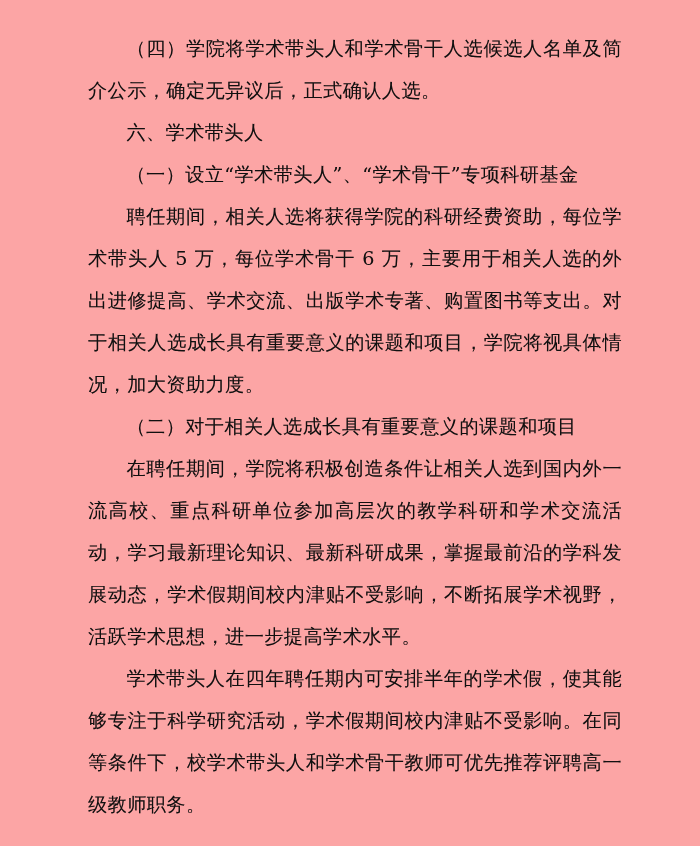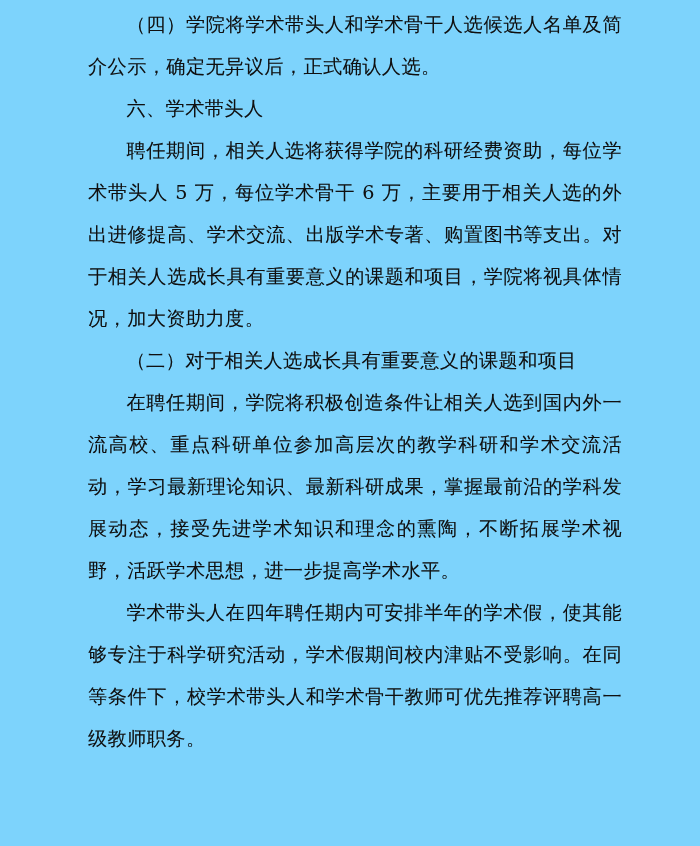--- a/index.html
+++ b/index.html
@@ -11,22 +11,22 @@
     height: 846px;
     background: #ffffff;
     font-family: "DejaVu Serif", "Liberation Serif", serif;
     color: #0d0d0d;
     overflow: hidden;
   }
   .page {
     box-sizing: border-box;
     width: 700px;
     height: 846px;
-    padding: 4px 78px 0 88px;
-    background: #7dd3fc;
+    padding: 28px 78px 0 88px;
+    background: #fca5a5;
   }
   .doc-body {
     display: block;
   }
   p.para {
     margin: 0 0 0 0;
     font-size: 19.2px;
     line-height: 42px;
     text-align: justify;
     text-justify: inter-ideograph;
@@ -43,18 +43,19 @@
     text-shadow: 0 0 0.3px rgba(0,0,0,0.25);
   }
 </style>
 </head>
 <body>
 
 <div class="page">
   <div class="doc-body">
     <p class="para">（四）学院将学术带头人和学术骨干人选候选人名单及简介公示，确定无异议后，正式确认人选。</p>
     <p class="para heading">六、学术带头人</p>
+    <p class="para heading">（一）设立“学术带头人”、“学术骨干”专项科研基金</p>
     <p class="para">聘任期间，相关人选将获得学院的科研经费资助，每位学术带头人 5 万，每位学术骨干 6 万，主要用于相关人选的外出进修提高、学术交流、出版学术专著、购置图书等支出。对于相关人选成长具有重要意义的课题和项目，学院将视具体情况，加大资助力度。</p>
     <p class="para heading">（二）对于相关人选成长具有重要意义的课题和项目</p>
-    <p class="para">在聘任期间，学院将积极创造条件让相关人选到国内外一流高校、重点科研单位参加高层次的教学科研和学术交流活动，学习最新理论知识、最新科研成果，掌握最前沿的学科发展动态，接受先进学术知识和理念的熏陶，不断拓展学术视野，活跃学术思想，进一步提高学术水平。</p>
+    <p class="para">在聘任期间，学院将积极创造条件让相关人选到国内外一流高校、重点科研单位参加高层次的教学科研和学术交流活动，学习最新理论知识、最新科研成果，掌握最前沿的学科发展动态，学术假期间校内津贴不受影响，不断拓展学术视野，活跃学术思想，进一步提高学术水平。</p>
     <p class="para">学术带头人在四年聘任期内可安排半年的学术假，使其能够专注于科学研究活动，学术假期间校内津贴不受影响。在同等条件下，校学术带头人和学术骨干教师可优先推荐评聘高一级教师职务。</p>
   </div>
 </div>
 
 </body></html>

